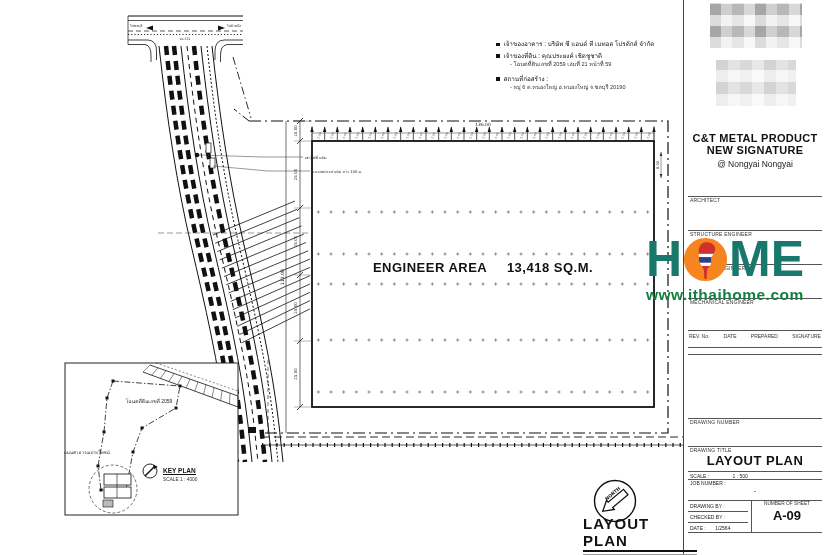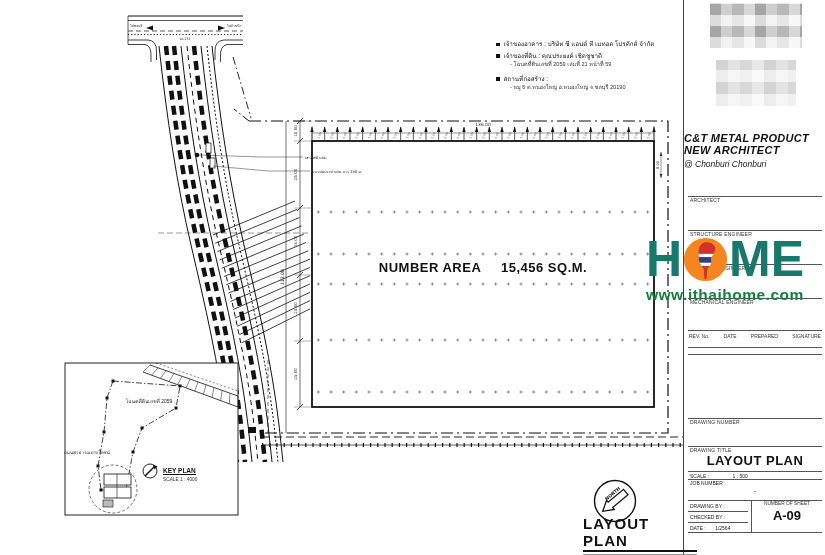--- a/index.html
+++ b/index.html
@@ -27,21 +27,21 @@
       repeating-linear-gradient(90deg,#b9b9b9 0 11px,#e6e6e6 11px 22px,#cdcdcd 22px 34px,#f0f0f0 34px 45px);}
   .pixB{left:716px;top:60px;width:80px;height:46px;
     background-image:
       repeating-linear-gradient(0deg, rgba(255,255,255,.45) 0 12px, rgba(0,0,0,.05) 12px 24px),
       repeating-linear-gradient(90deg,#dedede 0 12px,#efefef 12px 24px,#e4e4e4 24px 36px,#f4f4f4 36px 48px);}
 
   
   .tb{left:683px;top:0;width:142px;height:555px;border-left:1.2px solid #444;}
   .tb .rule{position:absolute;left:4px;right:4px;border-top:1px solid #555;}
   .tb .lab{position:absolute;left:6px;font-size:5px;color:#333;letter-spacing:.2px;white-space:nowrap;}
-  .tb .proj{position:absolute;top:132px;left:0;width:100%;font-style:italic;}
+  .tb .proj{position:absolute;top:132px;left:0;width:100%;text-align:center;}
   .tb .proj .l1{font-weight:bold;font-size:11px;letter-spacing:.3px;}
   .tb .proj .l3{font-size:8.5px;margin-top:3px;color:#222;}
   .tb .revrow{position:absolute;top:333px;left:5px;right:5px;display:flex;justify-content:space-between;font-size:5px;color:#333;}
   .tb .big{position:absolute;left:0;width:100%;text-align:center;font-weight:bold;}
   .tb .small-row{position:absolute;left:6px;font-size:5px;color:#222;white-space:nowrap;}
   .tb .vline{position:absolute;left:67px;top:500px;height:32px;border-left:1px solid #555;}
   .tb .sheetlab{position:absolute;left:70px;top:501px;width:66px;text-align:center;font-size:4.8px;color:#333;}
   .tb .sheetval{position:absolute;left:70px;top:508px;width:66px;text-align:center;font-weight:bold;font-size:13px;}
 
   
@@ -590,32 +590,32 @@
 
   <div class="abs ann" style="z-index:4;">
     <div class="b">เจ้าของอาคาร : บริษัท ซี แอนด์ ที เมทอล โปรดักส์ จำกัด</div>
     <div class="b row">เจ้าของที่ดิน : คุณประยงค์ เชิดชูชาติ</div>
     <div class="sub">- โฉนดที่ดินเลขที่ 2059 เล่มที่ 21 หน้าที่ 59</div>
     <div class="b row" style="margin-top:6px;">สถานที่ก่อสร้าง :</div>
     <div class="sub">- หมู่ 6 ต.หนองใหญ่ อ.หนองใหญ่ จ.ชลบุรี 20190</div>
   </div>
 
   <div class="abs factory-label" style="z-index:4;">
-    <span>NUMBER AREA</span>
-    <span class="area">15,456 SQ.M.</span>
+    <span>ENGINEER AREA</span>
+    <span class="area">13,418 SQ.M.</span>
   </div>
 
   <div class="abs pix pixA" style="z-index:7;"></div>
   <div class="abs pix pixB" style="z-index:7;"></div>
 
   <div class="abs tb" style="z-index:3;">
     <div class="proj">
       <div class="l1">C&amp;T METAL PRODUCT</div>
-      <div class="l1">NEW ARCHITECT</div>
-      <div class="l3">@ Chonburi Chonburi</div>
+      <div class="l1">NEW SIGNATURE</div>
+      <div class="l3">@ Nongyai Nongyai</div>
     </div>
 
     <div class="rule" style="top:196px;"></div>
     <div class="lab" style="top:197px;">ARCHITECT</div>
     <div class="rule" style="top:230px;"></div>
     <div class="lab" style="top:231px;">STRUCTURE ENGINEER</div>
     <div class="rule" style="top:264px;"></div>
     <div class="lab" style="top:265px;">SANITARY ENGINEER</div>
     <div class="rule" style="top:298px;"></div>
     <div class="lab" style="top:299px;">MECHANICAL ENGINEER</div>

